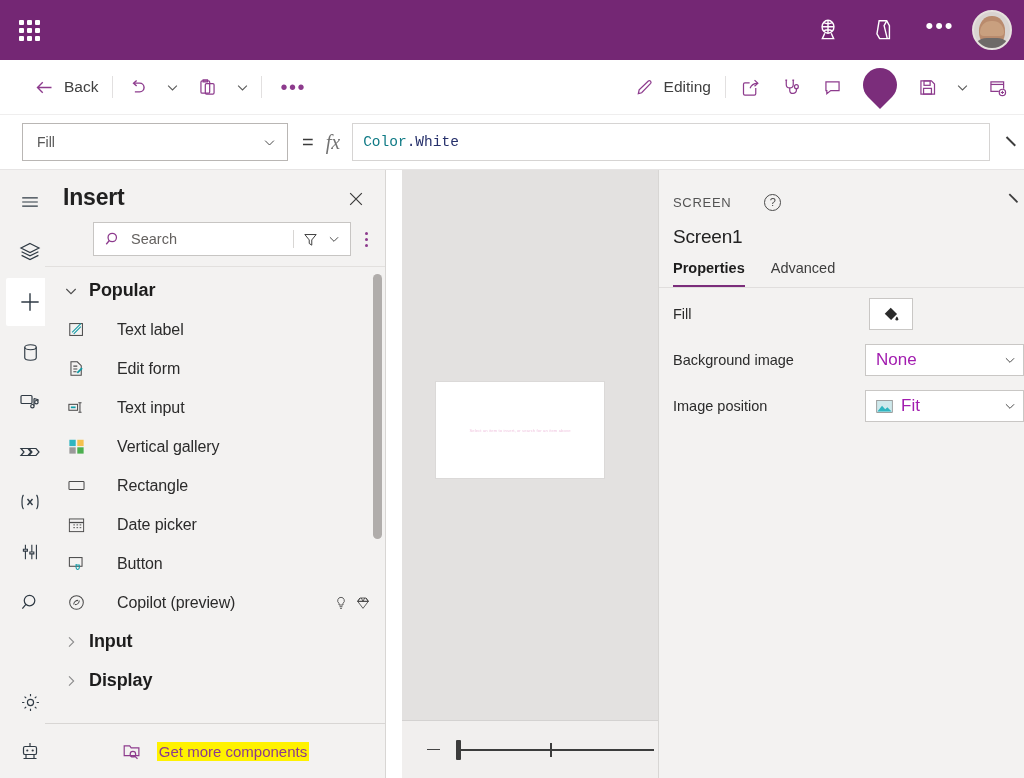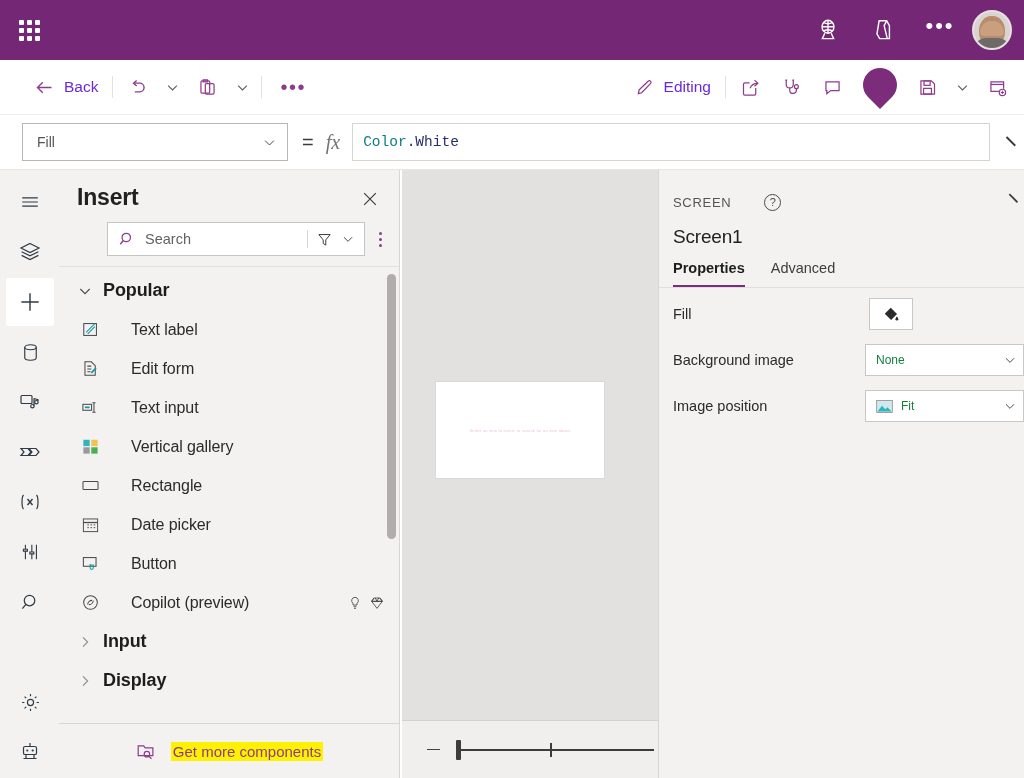--- a/index.html
+++ b/index.html
@@ -51,21 +51,21 @@
     position: absolute; top: 60px; left: 0; width: 1024px; height: 55px;
     background: #fff; display: flex; align-items: center;
     border-bottom: 1px solid #efeeee;
   }
   .cmd-left { display: flex; align-items: center; padding-left: 24px; gap: 0; }
   .cmd-right { margin-left: auto; display: flex; align-items: center; padding-right: 6px; }
   .cmd-item {
     display: flex; align-items: center; gap: 9px; height: 40px; padding: 0 10px;
     color: #8d3b8d; cursor: pointer; border-radius: 3px;
   }
-  .cmd-item .lbl { color: #6d28d9; font-size: 15.5px; }
+  .cmd-item .lbl { color: #404040; font-size: 15.5px; }
   .cmd-chev { padding: 0 7px; height: 40px; display: flex; align-items: center; cursor: pointer; color: #5a5a5a; }
   .vdiv { width: 1px; height: 22px; background: #e2e0e0; margin: 0 4px; }
   .cmd-ellipsis { color: #8d3b8d; font-size: 20px; letter-spacing: 1.5px; padding: 0 14px; cursor: pointer; line-height: 0.7; }
   .teardrop { width: 42px; height: 42px; position: relative; cursor: pointer; margin: 0 6px; }
   .teardrop i {
     position: absolute; left: 4px; top: 2px; width: 34px; height: 34px;
     background: #7b2d7b; border-radius: 0 50% 50% 50%; transform: rotate(-135deg);
   }
 
   
@@ -99,21 +99,21 @@
   }
   .rail-btn {
     width: 48px; height: 48px; display: flex; align-items: center; justify-content: center;
     cursor: pointer; color: #2f3a44; border-radius: 2px; margin-bottom: 2px;
   }
   .rail-btn.sel { background: #ffffff; }
   .rail-spacer { flex: 1; }
 
   
   .insert {
-    position: absolute; top: 170px; left: 59px; width: 341px; height: 608px;
+    position: absolute; top: 170px; left: 45px; width: 341px; height: 608px;
     background: #f3f2f1; border-right: 1px solid #d8d6d4;
     display: flex; flex-direction: column;
   }
   .insert-head { display: flex; align-items: flex-start; padding: 14px 14px 0 18px; }
   .insert-title { font-size: 23px; color: #212121; font-weight: 600; flex: 1; letter-spacing: -0.2px; }
   .close-x { width: 30px; height: 30px; display: flex; align-items: center; justify-content: center; cursor: pointer; color: #3a3a3a; }
   .search-row { display: flex; align-items: center; padding: 8px 8px 10px 48px; }
   .searchbox {
     flex: 1; height: 34px; background: #fff; border: 1px solid #c7c5c3;
     display: flex; align-items: center; padding: 0 4px 0 10px; cursor: text;
@@ -189,21 +189,21 @@
   .props-name { font-size: 19px; color: #222; padding: 8px 0 0 14px; letter-spacing: -0.2px; }
   .tabs { display: flex; gap: 26px; padding: 12px 0 0 14px; border-bottom: 1px solid #e0dedd; }
   .tab { font-size: 14.5px; color: #3d3d3d; padding-bottom: 9px; cursor: pointer; }
   .tab.active { font-weight: 700; color: #1d1d1d; border-bottom: 2.5px solid #7b2d7b; }
   .prow { display: flex; align-items: center; height: 40px; padding: 0 0 0 14px; margin-top: 6px; }
   .plabel { font-size: 14.5px; color: #2b2b2b; width: 192px; }
   .pfield {
     flex: 1; height: 32px; background: #fff; border: 1px solid #c9c7c5;
     display: flex; align-items: center; padding: 0 6px 0 10px; cursor: pointer;
   }
-  .pfield .pv { flex: 1; font-size: 12px; color: #15803d; }
+  .pfield .pv { flex: 1; font-size: 17px; color: #a21caf; }
   .pfield .pv-icn { margin-right: 8px; display: flex; align-items: center; }
   .fillbtn {
     width: 44px; height: 32px; background: #fff; border: 1px solid #c9c7c5;
     display: flex; align-items: center; justify-content: center; cursor: pointer; margin-left: 4px;
   }
   .chev-cut { width: 18px; display: flex; align-items: center; justify-content: center; color: #3d3d3d; }
 </style>
 </head>
 <body>
 

